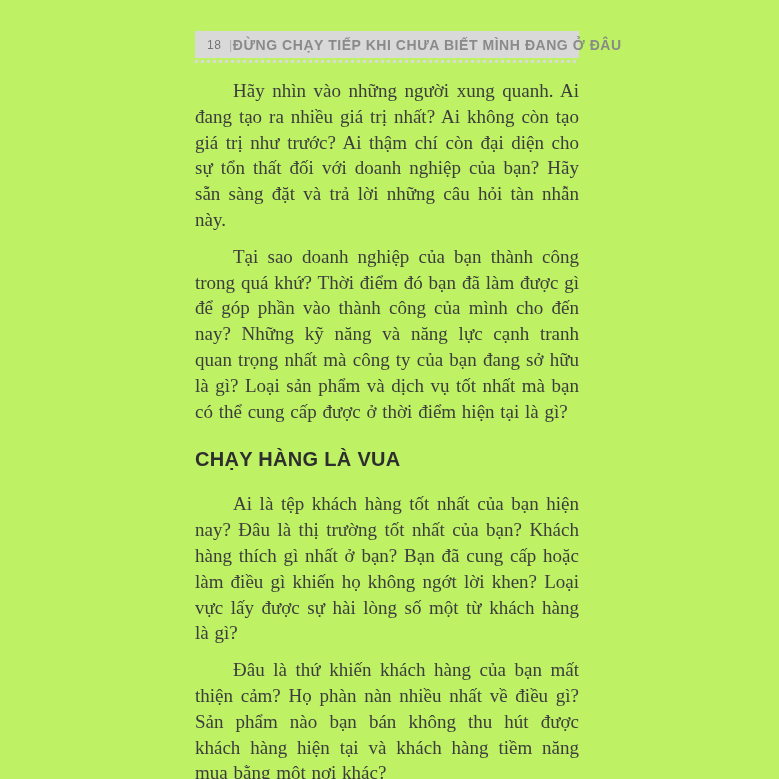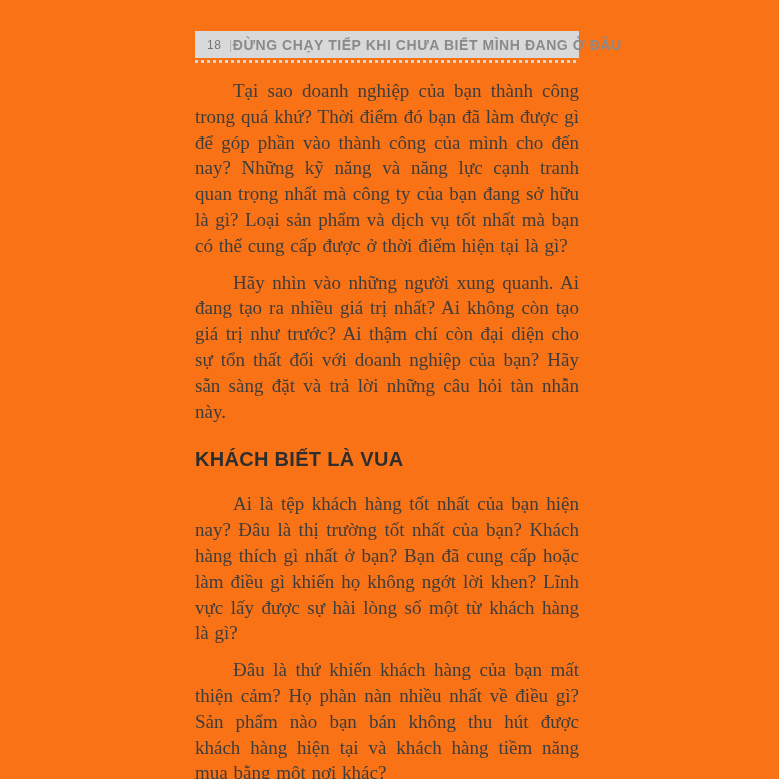--- a/index.html
+++ b/index.html
@@ -4,21 +4,21 @@
 <style>
   html, body {
     margin: 0;
     padding: 0;
     background: #ffffff;
   }
   .canvas {
     position: relative;
     width: 779px;
     height: 779px;
-    background: #f97316;
+    background: #bef264;
     overflow: hidden;
     font-family: "Liberation Serif", serif;
   }
   .column {
     position: absolute;
     left: 195px;
     top: 31px;
     width: 384px;
   }
   .running-header {
@@ -89,21 +89,21 @@
     <div class="running-header">
       <div class="header-left">
         <span class="page-number">18</span>
         <span class="header-sep">|</span>
       </div>
       <div class="running-title">ĐỪNG CHẠY TIẾP KHI CHƯA BIẾT MÌNH ĐANG Ở ĐÂU</div>
     </div>
     <div class="perforation"></div>
 
     <div class="body-text">
+      <p>Hãy nhìn vào những người xung quanh. Ai đang tạo ra nhiều giá trị nhất? Ai không còn tạo giá trị như trước? Ai thậm chí còn đại diện cho sự tổn thất đối với doanh nghiệp của bạn? Hãy sẵn sàng đặt và trả lời những câu hỏi tàn nhẫn này.</p>
       <p>Tại sao doanh nghiệp của bạn thành công trong quá khứ? Thời điểm đó bạn đã làm được gì để góp phần vào thành công của mình cho đến nay? Những kỹ năng và năng lực cạnh tranh quan trọng nhất mà công ty của bạn đang sở hữu là gì? Loại sản phẩm và dịch vụ tốt nhất mà bạn có thể cung cấp được ở thời điểm hiện tại là gì?</p>
-      <p>Hãy nhìn vào những người xung quanh. Ai đang tạo ra nhiều giá trị nhất? Ai không còn tạo giá trị như trước? Ai thậm chí còn đại diện cho sự tổn thất đối với doanh nghiệp của bạn? Hãy sẵn sàng đặt và trả lời những câu hỏi tàn nhẫn này.</p>
-      <h2 class="section-heading">KHÁCH BIẾT LÀ VUA</h2>
-      <p>Ai là tệp khách hàng tốt nhất của bạn hiện nay? Đâu là thị trường tốt nhất của bạn? Khách hàng thích gì nhất ở bạn? Bạn đã cung cấp hoặc làm điều gì khiến họ không ngớt lời khen? Lĩnh vực lấy được sự hài lòng số một từ khách hàng là gì?</p>
+      <h2 class="section-heading">CHẠY HÀNG LÀ VUA</h2>
+      <p>Ai là tệp khách hàng tốt nhất của bạn hiện nay? Đâu là thị trường tốt nhất của bạn? Khách hàng thích gì nhất ở bạn? Bạn đã cung cấp hoặc làm điều gì khiến họ không ngớt lời khen? Loại vực lấy được sự hài lòng số một từ khách hàng là gì?</p>
       <p>Đâu là thứ khiến khách hàng của bạn mất thiện cảm? Họ phàn nàn nhiều nhất về điều gì? Sản phẩm nào bạn bán không thu hút được khách hàng hiện tại và khách hàng tiềm năng mua bằng một nơi khác?</p>
     </div>
 
   </div>
 </div>
 
 </body></html>

